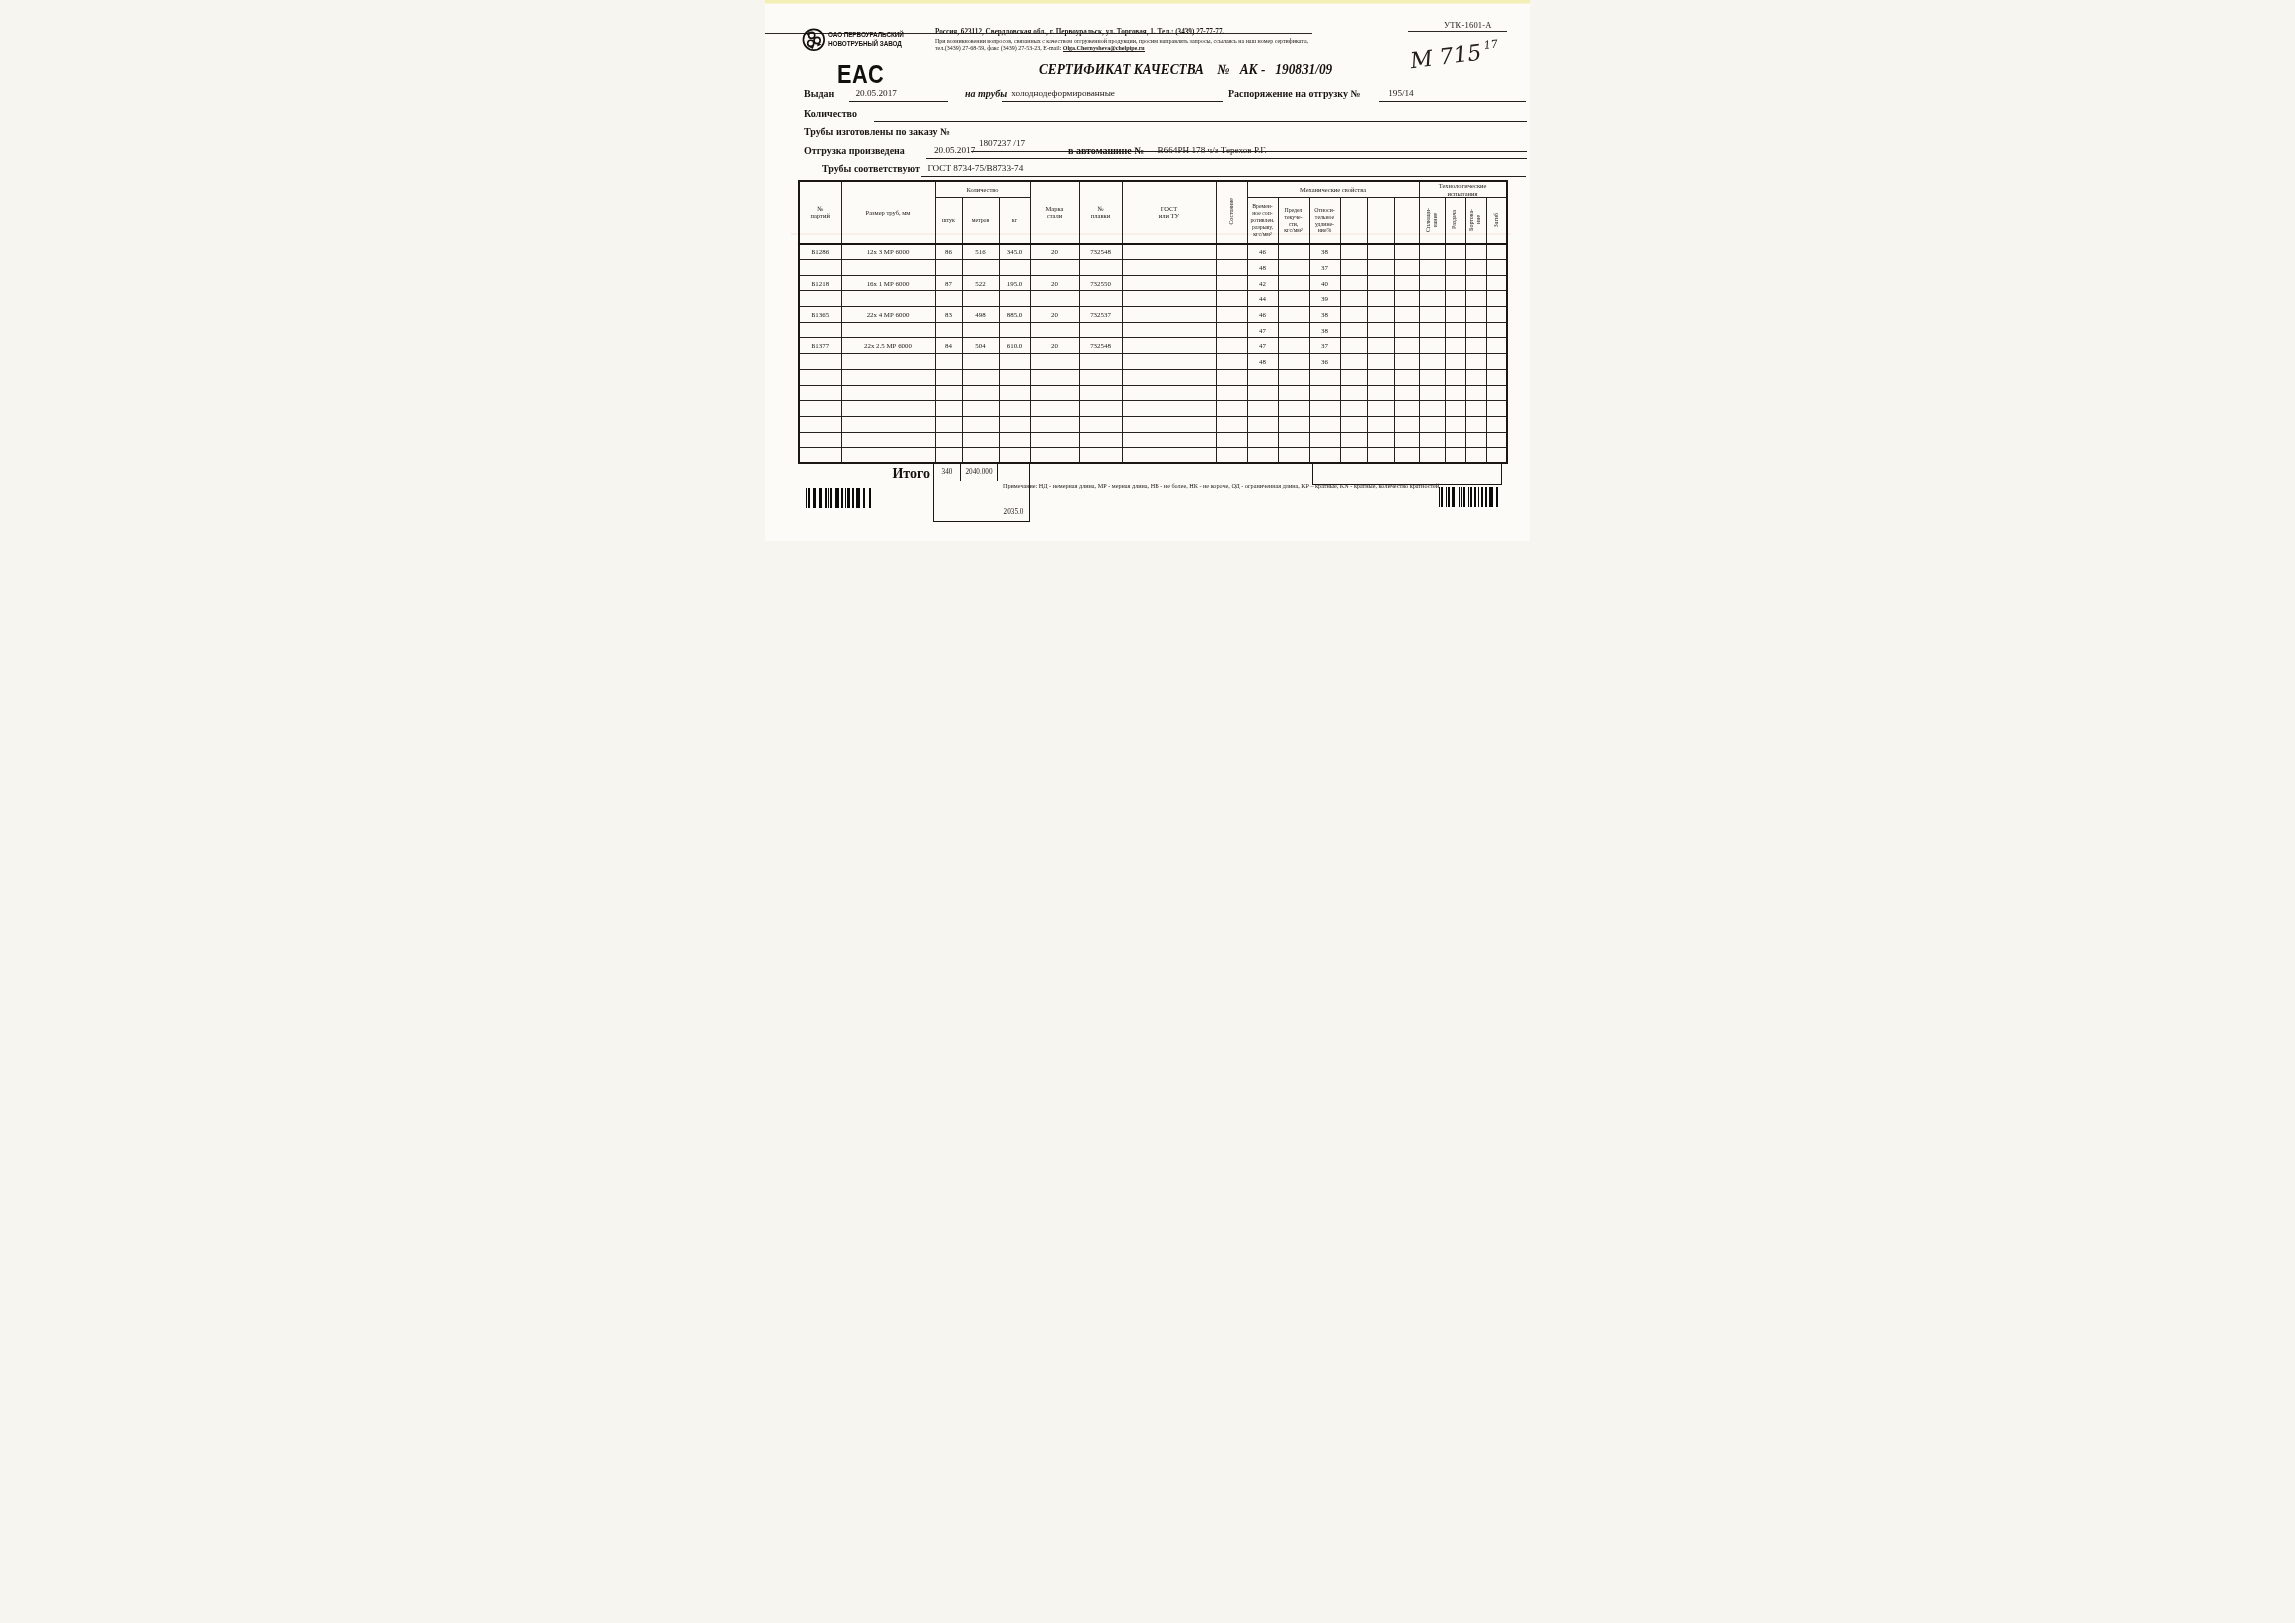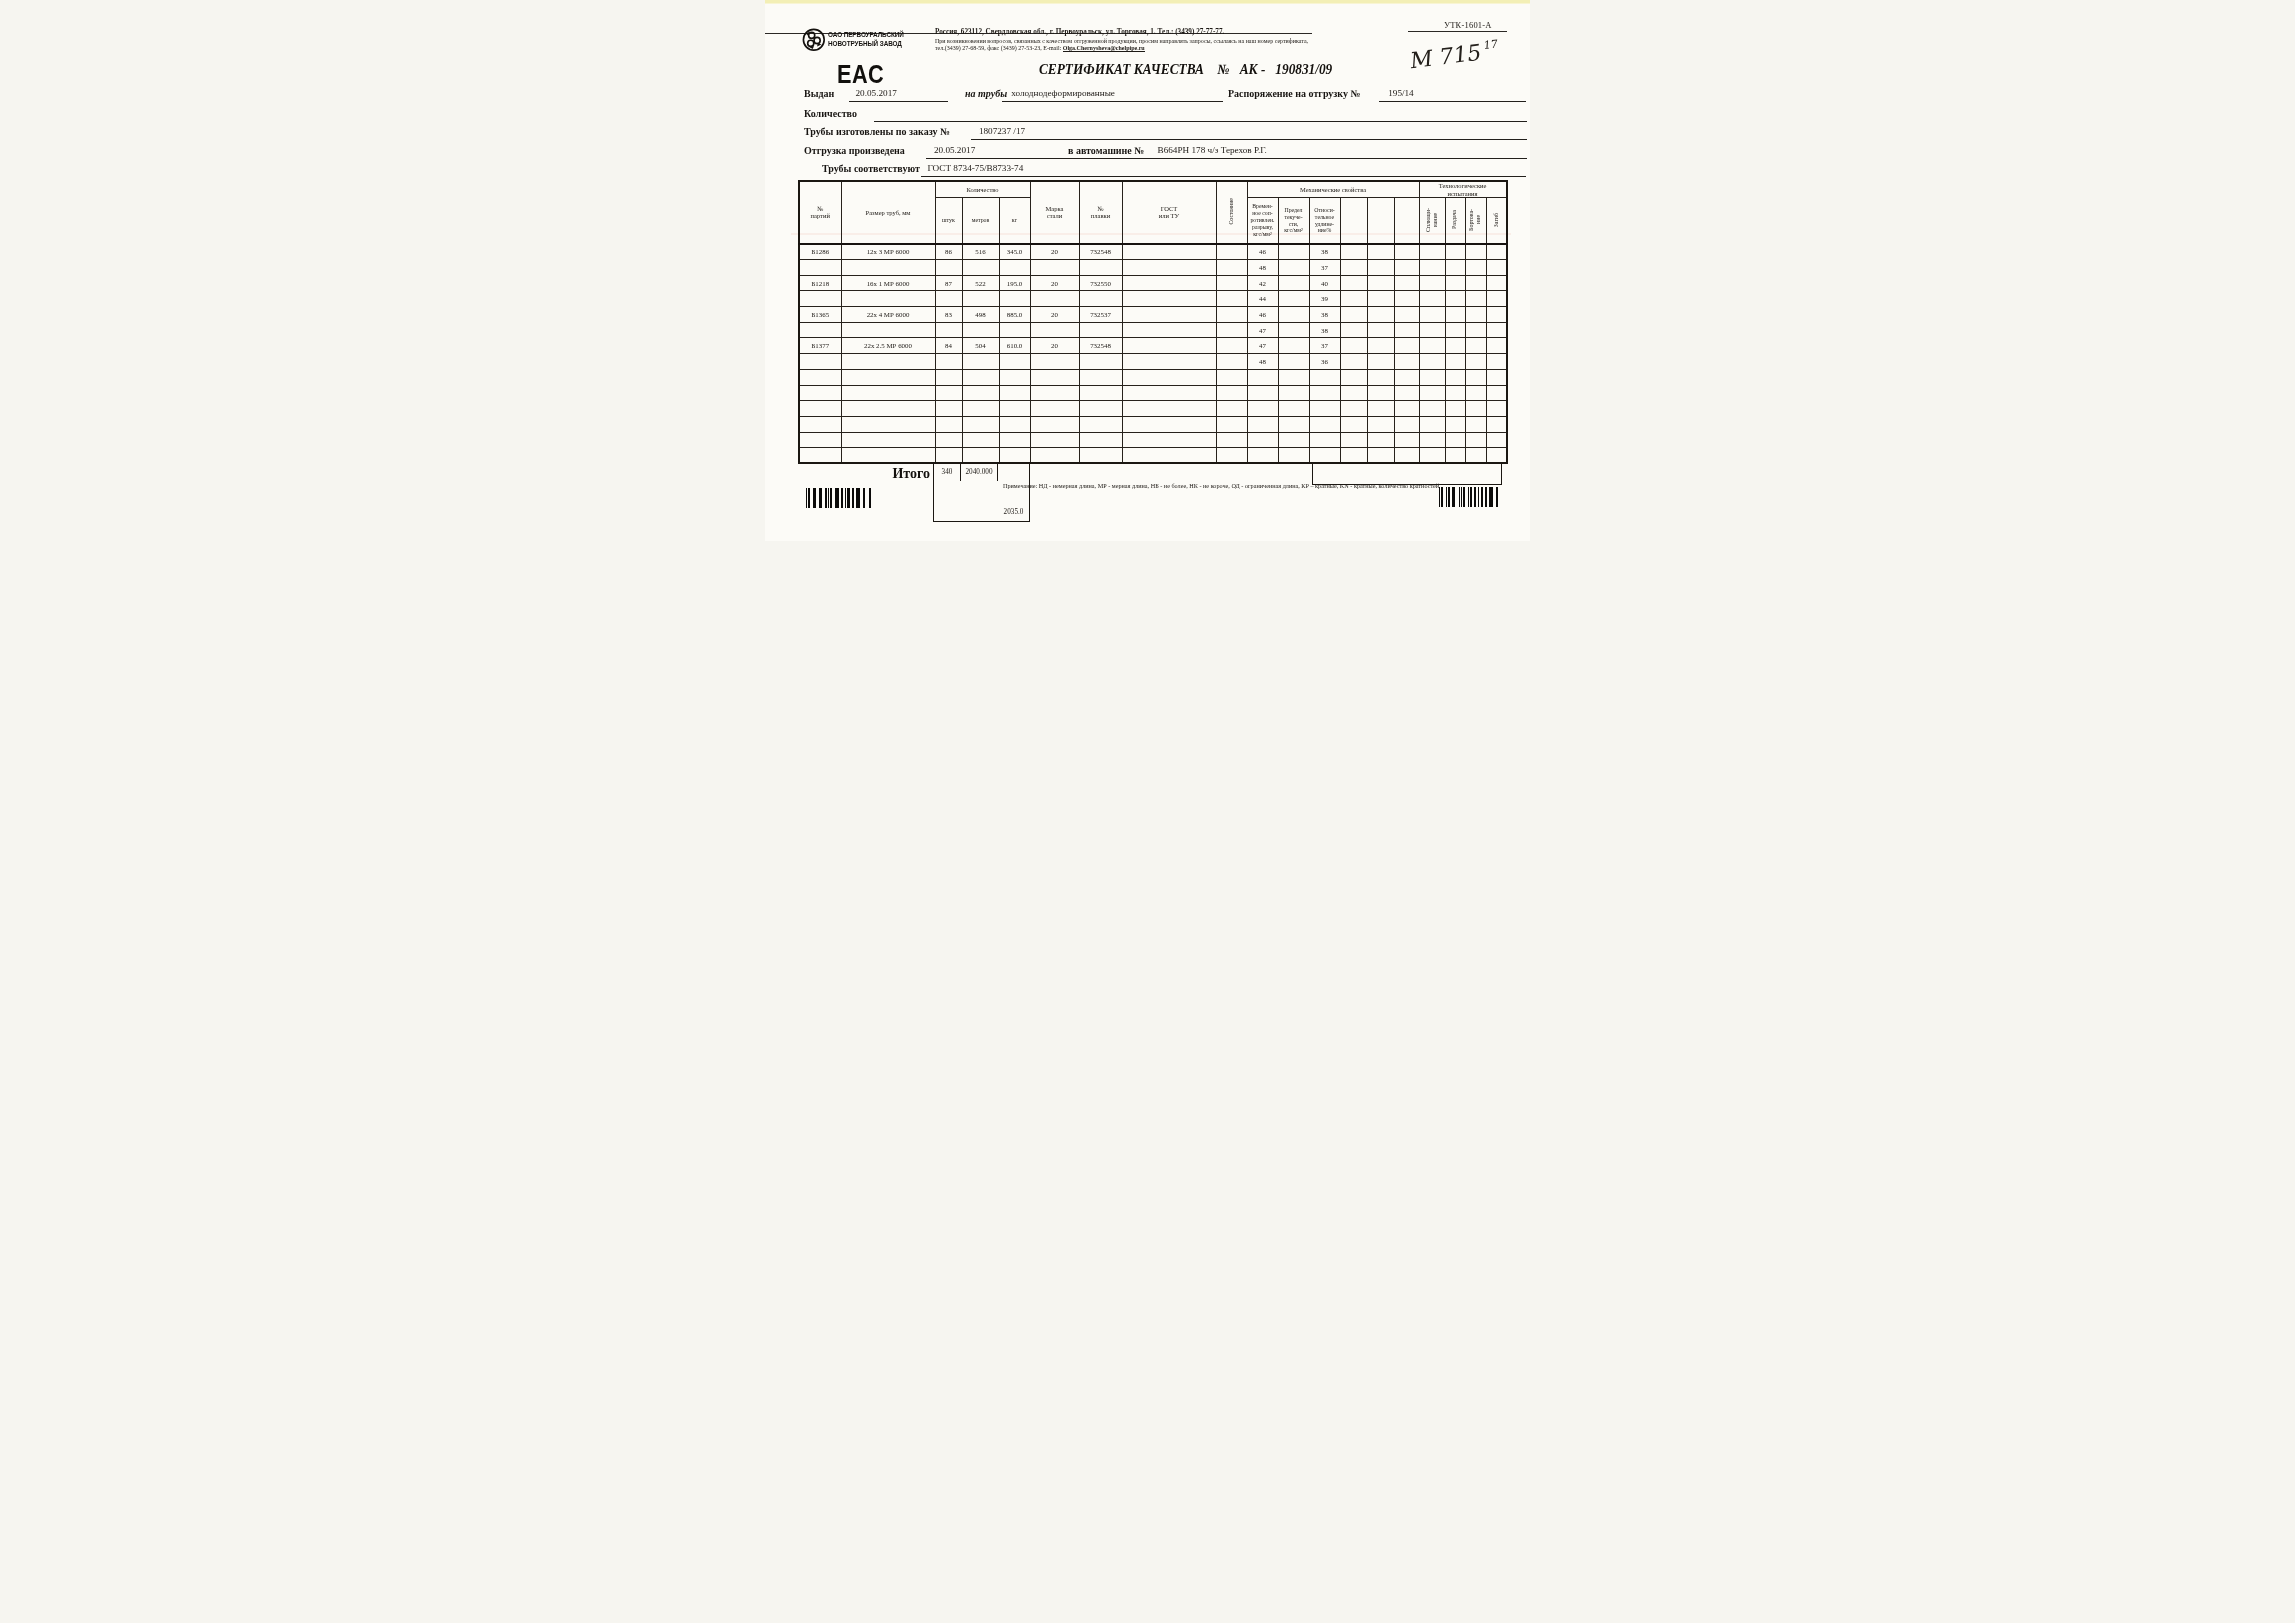--- a/index.html
+++ b/index.html
@@ -172,21 +172,21 @@
   <div class="fvalue" style="left:84px; top:88px; width:99px; padding-left:6.5px;">20.05.2017</div>
   <div class="flabel" style="left:200px; top:88px;font-style:italic;">на трубы</div>
   <div class="fvalue" style="left:237px; top:88px; width:221px; padding-left:9.2px;">холоднодеформированные</div>
   <div class="flabel" style="left:463px; top:88px;">Распоряжение на отгрузку №</div>
   <div class="fvalue" style="left:614px; top:88px; width:147px; padding-left:9.2px;">195/14</div>
 
   <div class="flabel" style="left:39px; top:108px;">Количество</div>
   <div class="fvalue" style="left:109px; top:108px; width:653px;"></div>
 
   <div class="flabel" style="left:39px; top:126px;">Трубы изготовлены по заказу №</div>
-  <div class="fvalue" style="left:206px; top:126px; width:556px; padding-left:7.9px;">1807237  /17</div>
+  <div class="fvalue" style="left:206px; top:138px; width:556px; padding-left:7.9px;">1807237  /17</div>
 
   <div class="flabel" style="left:39px; top:145px;">Отгрузка произведена</div>
   <div class="fvalue" style="left:161px; top:145px; width:232px; padding-left:7.9px;">20.05.2017</div>
   <div class="flabel" style="left:303px; top:145px;">в автомашине №</div>
   <div class="fvalue" style="left:386px; top:145px; width:376px; padding-left:6.5px;">В664РН 178 ч/з Терехов Р.Г.</div>
 
   <div class="flabel" style="left:57px; top:163px;">Трубы соответствуют</div>
   <div class="fvalue" style="left:156px; top:163px; width:605px; padding-left:6.5px;">ГОСТ 8734-75/В8733-74</div>
 
   <table class="cert-table">

